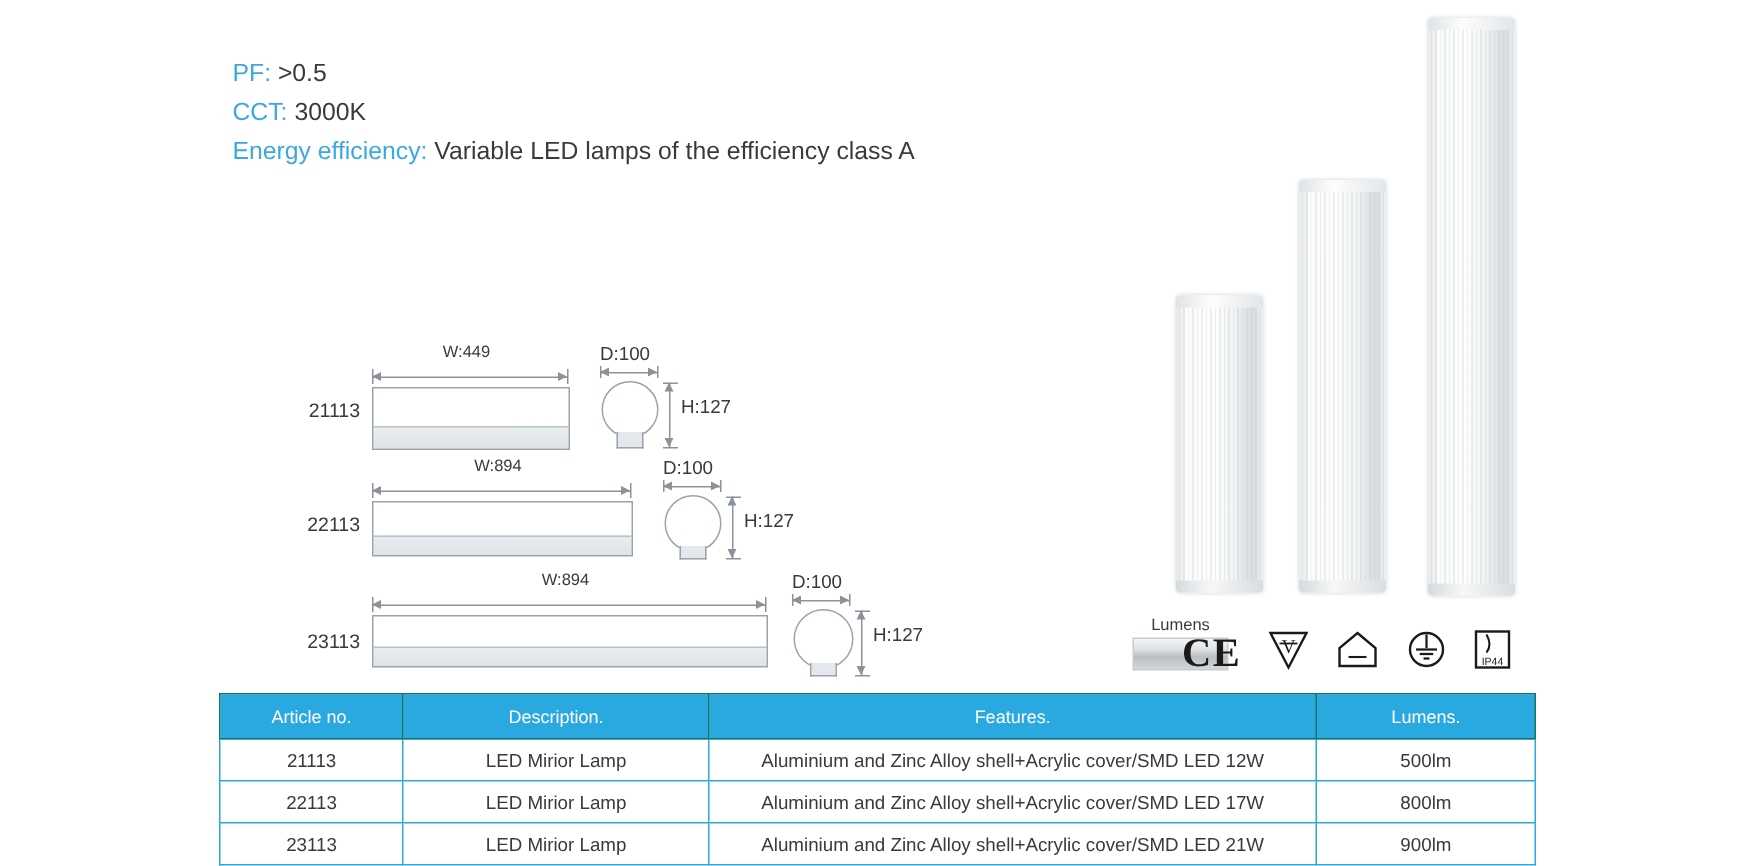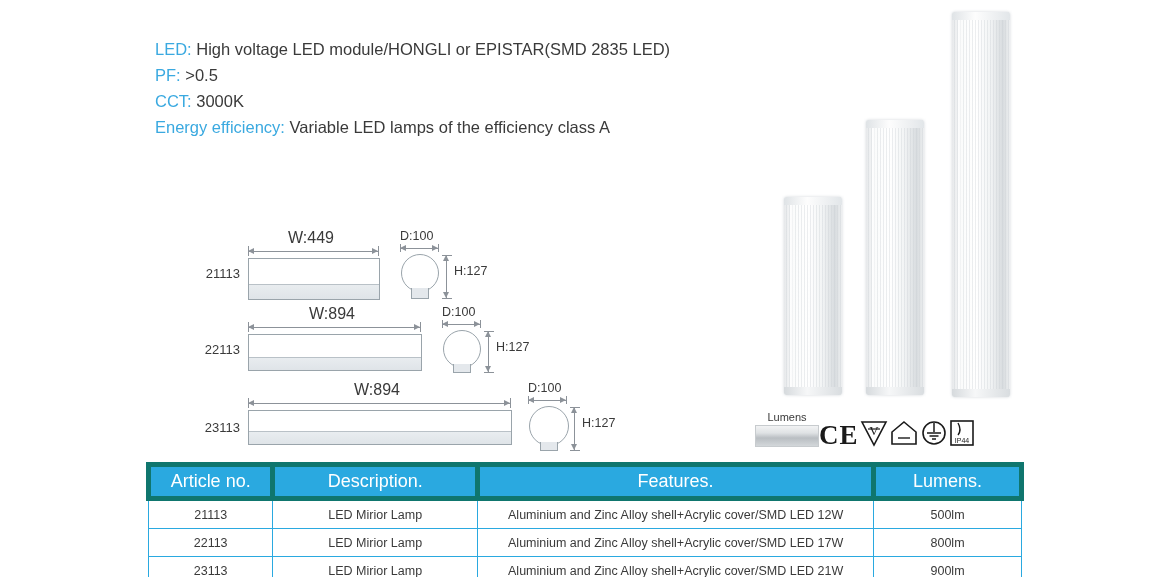--- a/index.html
+++ b/index.html
@@ -62,21 +62,21 @@
     background: linear-gradient(180deg,#ffffff 0%,#ffffff 62%,#e9edf0 63%,#dfe4e8 100%);
   }
   .lamp-box .inner-line {
     position: absolute;
     left: 0; right: 0;
     top: 62%;
     border-top: 1px solid #b9c1c7;
   }
   .w-label {
     position: absolute;
-    font-size: 16px;
+    font-size: 11px;
     color: #3a3a3a;
     text-align: center;
   }
   .w-arrow {
     position: absolute;
     height: 1px;
     background: #8c9299;
   }
   .w-arrow:before, .w-arrow:after {
     content: "";
@@ -190,25 +190,26 @@
     width: 62px;
     height: 20px;
     margin: 0 auto;
     background: linear-gradient(180deg,#f2f3f4 0%,#dfe2e4 35%,#b9bec2 60%,#d3d7da 100%);
     border: 1px solid #c7cbce;
   }
 
   
   .certs {
     position: absolute;
-    left: 819px;
+    left: 788px;
     top: 418px;
     height: 34px;
     display: flex;
     align-items: center;
+    gap: 16px;
   }
   .cert {
     position: relative;
     color: #1a1a1a;
   }
   .ce-mark {
     font-size: 27px;
     font-weight: bold;
     letter-spacing: 1px;
     line-height: 30px;
@@ -224,44 +225,40 @@
   }
   table.spec-table {
     border-collapse: collapse;
     width: 878px;
     font-size: 12.5px;
   }
   table.spec-table th {
     background: #2aa9e0;
     color: #ffffff;
     font-weight: normal;
-    font-size: 18px;
+    font-size: 12px;
     height: 27px;
-    border: 5px solid #0f766e;
+    border: 1px solid #0f766e;
     text-align: center;
   }
   table.spec-table td {
     border: 1px solid #2aa9e0;
     height: 25px;
     text-align: center;
     color: #3a3a3a;
   }
   .col-article { width: 124px; }
   .col-desc { width: 208px; margin-left: 32px; }
   .col-feat { width: 420px; }
   .col-lumens { width: 148px; }
 </style>
 </head>
 <body>
 
 <div class="spec-list">
-  <div class="spec-row">
-    <span class="spec-label">LED:</span>
-    <span class="spec-value">High voltage LED module/HONGLI or EPISTAR(SMD 2835 LED)</span>
-  </div>
   <div class="spec-row">
     <span class="spec-label">PF:</span>
     <span class="spec-value">&gt;0.5</span>
   </div>
   <div class="spec-row">
     <span class="spec-label">CCT:</span>
     <span class="spec-value">3000K</span>
   </div>
   <div class="spec-row">
     <span class="spec-label">Energy efficiency:</span>

